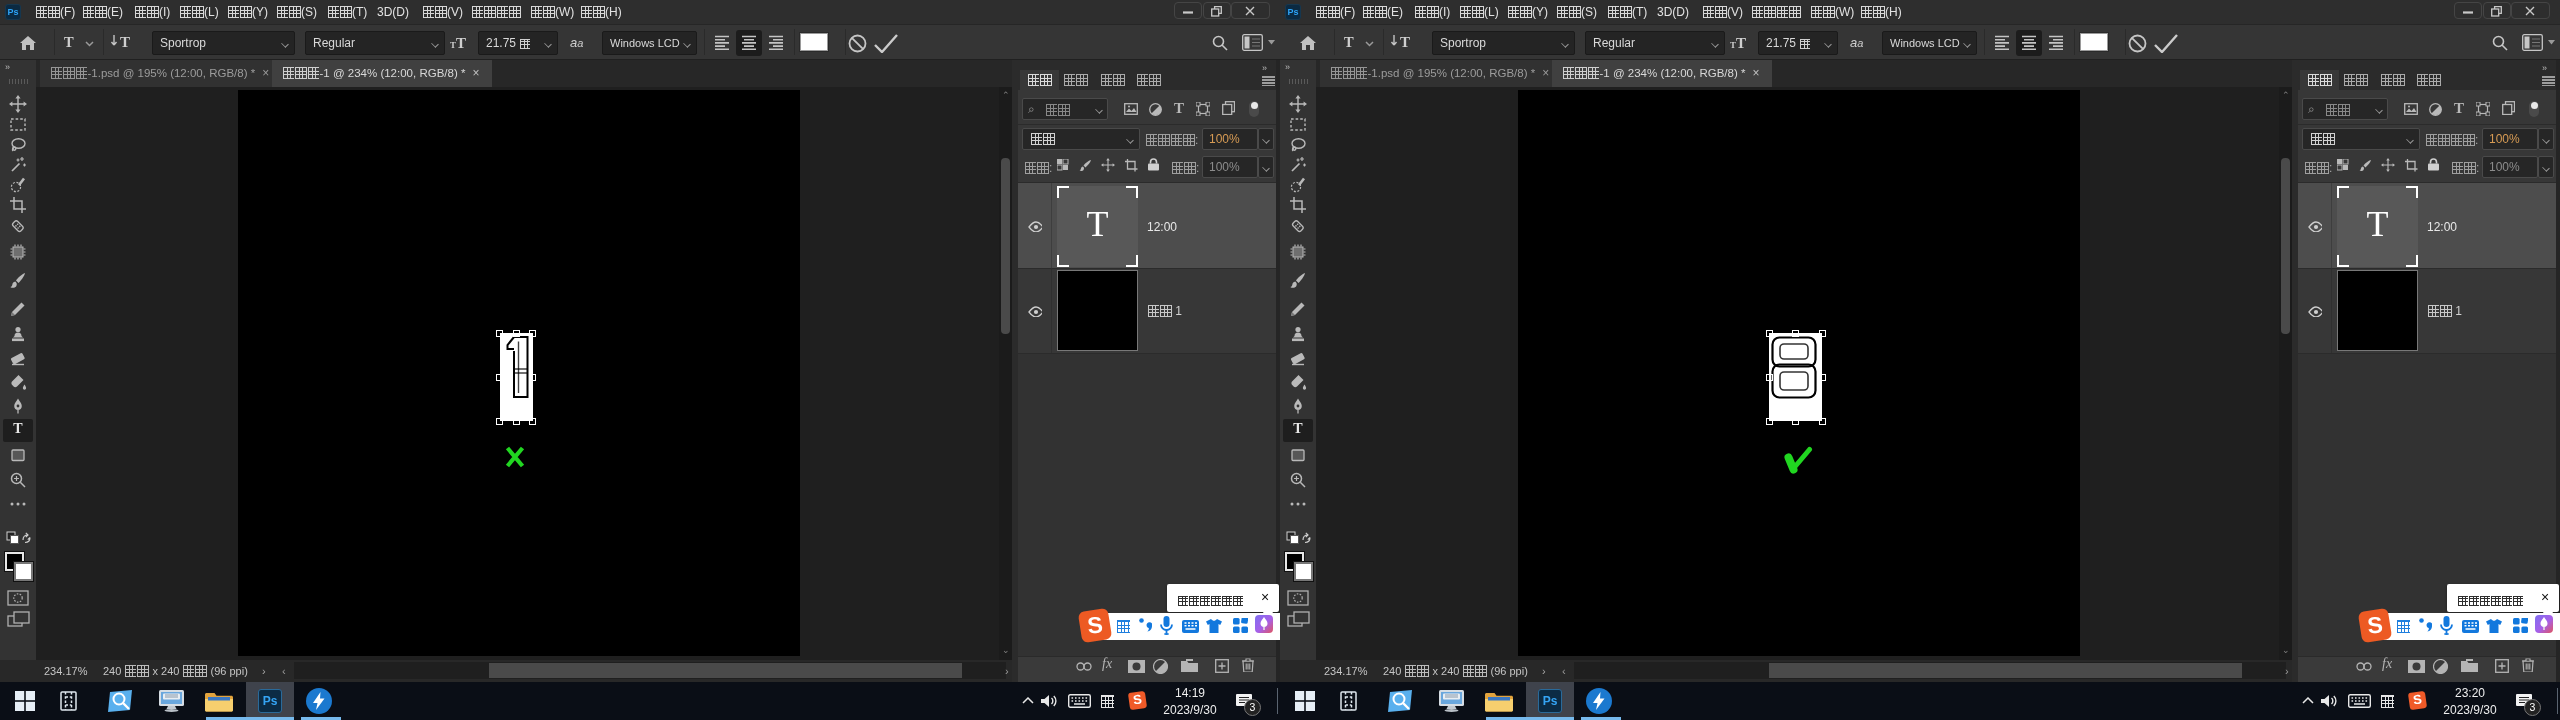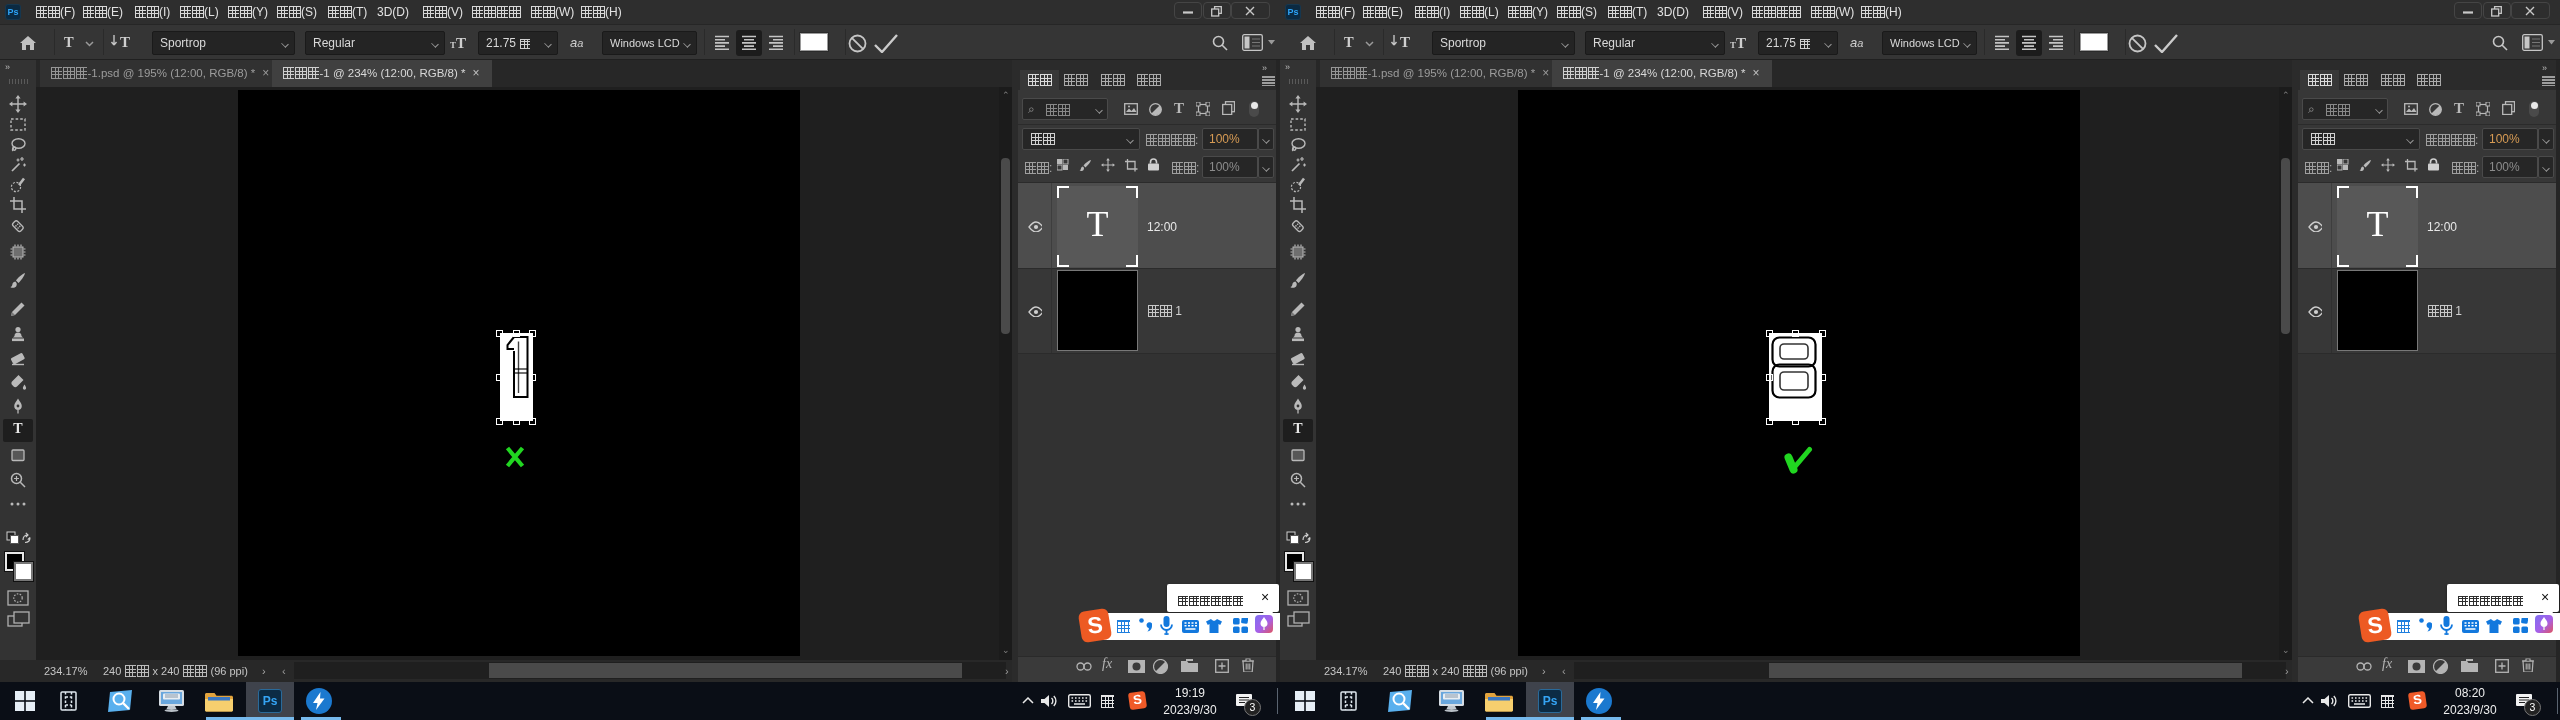--- a/index.html
+++ b/index.html
@@ -516,21 +516,21 @@
 <svg class="abs" style="left:1041px;top:12px" width="17" height="14" viewBox="0 0 17 14">
         <path d="M0 5h3.5L8 1v12L3.5 9H0z" fill="#e8e8e8"></path>
         <path d="M10.5 4a4 4 0 010 6M12.8 2a7 7 0 010 10" fill="none" stroke="#e8e8e8" stroke-width="1.4"></path>
       </svg>
 <svg class="abs" style="left:1068px;top:12px" width="23" height="14" viewBox="0 0 23 14">
         <rect x=".7" y=".7" width="21.6" height="12.6" rx="1.5" fill="none" stroke="#e8e8e8" stroke-width="1.4"></rect>
         <path d="M3.5 4h1.6M7 4h1.6M10.5 4h1.6M14 4h1.6M17.5 4h1.6M3.5 7h1.6M7 7h1.6M10.5 7h1.6M14 7h1.6M17.5 7h1.6M6 10h11" stroke="#e8e8e8" stroke-width="1.3"></path>
       </svg>
 <div class="abs cj s13" style="left:1100px;top:13px;color:#f2f2f2"></div>
 <div class="abs" style="left:1129px;top:10px;width:17px;height:17px;background:#f05a28;border-radius:3px;transform:rotate(-8deg);color:#fff;font-weight:bold;font-size:13px;text-align:center;line-height:16px">S</div>
-<div class="abs tray" style="left:1150px;top:4px;width:80px;text-align:center">19:19</div>
+<div class="abs tray" style="left:1150px;top:4px;width:80px;text-align:center">14:19</div>
 <div class="abs tray" style="left:1150px;top:21px;width:80px;text-align:center">2023/9/30</div>
 <svg class="abs" style="left:1236px;top:12px" width="18" height="15" viewBox="0 0 18 15">
         <rect width="16" height="12" rx="1" fill="#f2f2f2"></rect>
         <path d="M3 3.5h10M3 6h10M3 8.5h6" stroke="#222" stroke-width="1.1"></path>
         <path d="M12 12l4 3v-3z" fill="#f2f2f2"></path>
       </svg>
 <div class="abs" style="left:1244px;top:17px;width:17px;height:17px;border-radius:50%;background:#222;border:1px solid #777;color:#fff;font-size:10.5px;text-align:center;line-height:15px">3</div>
 <div class="abs" style="left:1277px;top:6px;width:1px;height:26px;background:#5a6470"></div>
 </div>
   </div>
@@ -994,21 +994,21 @@
 <svg class="abs" style="left:1041px;top:12px" width="17" height="14" viewBox="0 0 17 14">
         <path d="M0 5h3.5L8 1v12L3.5 9H0z" fill="#e8e8e8"></path>
         <path d="M10.5 4a4 4 0 010 6M12.8 2a7 7 0 010 10" fill="none" stroke="#e8e8e8" stroke-width="1.4"></path>
       </svg>
 <svg class="abs" style="left:1068px;top:12px" width="23" height="14" viewBox="0 0 23 14">
         <rect x=".7" y=".7" width="21.6" height="12.6" rx="1.5" fill="none" stroke="#e8e8e8" stroke-width="1.4"></rect>
         <path d="M3.5 4h1.6M7 4h1.6M10.5 4h1.6M14 4h1.6M17.5 4h1.6M3.5 7h1.6M7 7h1.6M10.5 7h1.6M14 7h1.6M17.5 7h1.6M6 10h11" stroke="#e8e8e8" stroke-width="1.3"></path>
       </svg>
 <div class="abs cj s13" style="left:1100px;top:13px;color:#f2f2f2"></div>
 <div class="abs" style="left:1129px;top:10px;width:17px;height:17px;background:#f05a28;border-radius:3px;transform:rotate(-8deg);color:#fff;font-weight:bold;font-size:13px;text-align:center;line-height:16px">S</div>
-<div class="abs tray" style="left:1150px;top:4px;width:80px;text-align:center">08:20</div>
+<div class="abs tray" style="left:1150px;top:4px;width:80px;text-align:center">23:20</div>
 <div class="abs tray" style="left:1150px;top:21px;width:80px;text-align:center">2023/9/30</div>
 <svg class="abs" style="left:1236px;top:12px" width="18" height="15" viewBox="0 0 18 15">
         <rect width="16" height="12" rx="1" fill="#f2f2f2"></rect>
         <path d="M3 3.5h10M3 6h10M3 8.5h6" stroke="#222" stroke-width="1.1"></path>
         <path d="M12 12l4 3v-3z" fill="#f2f2f2"></path>
       </svg>
 <div class="abs" style="left:1244px;top:17px;width:17px;height:17px;border-radius:50%;background:#222;border:1px solid #777;color:#fff;font-size:10.5px;text-align:center;line-height:15px">3</div>
 <div class="abs" style="left:1277px;top:6px;width:1px;height:26px;background:#5a6470"></div>
 </div>
   </div>

